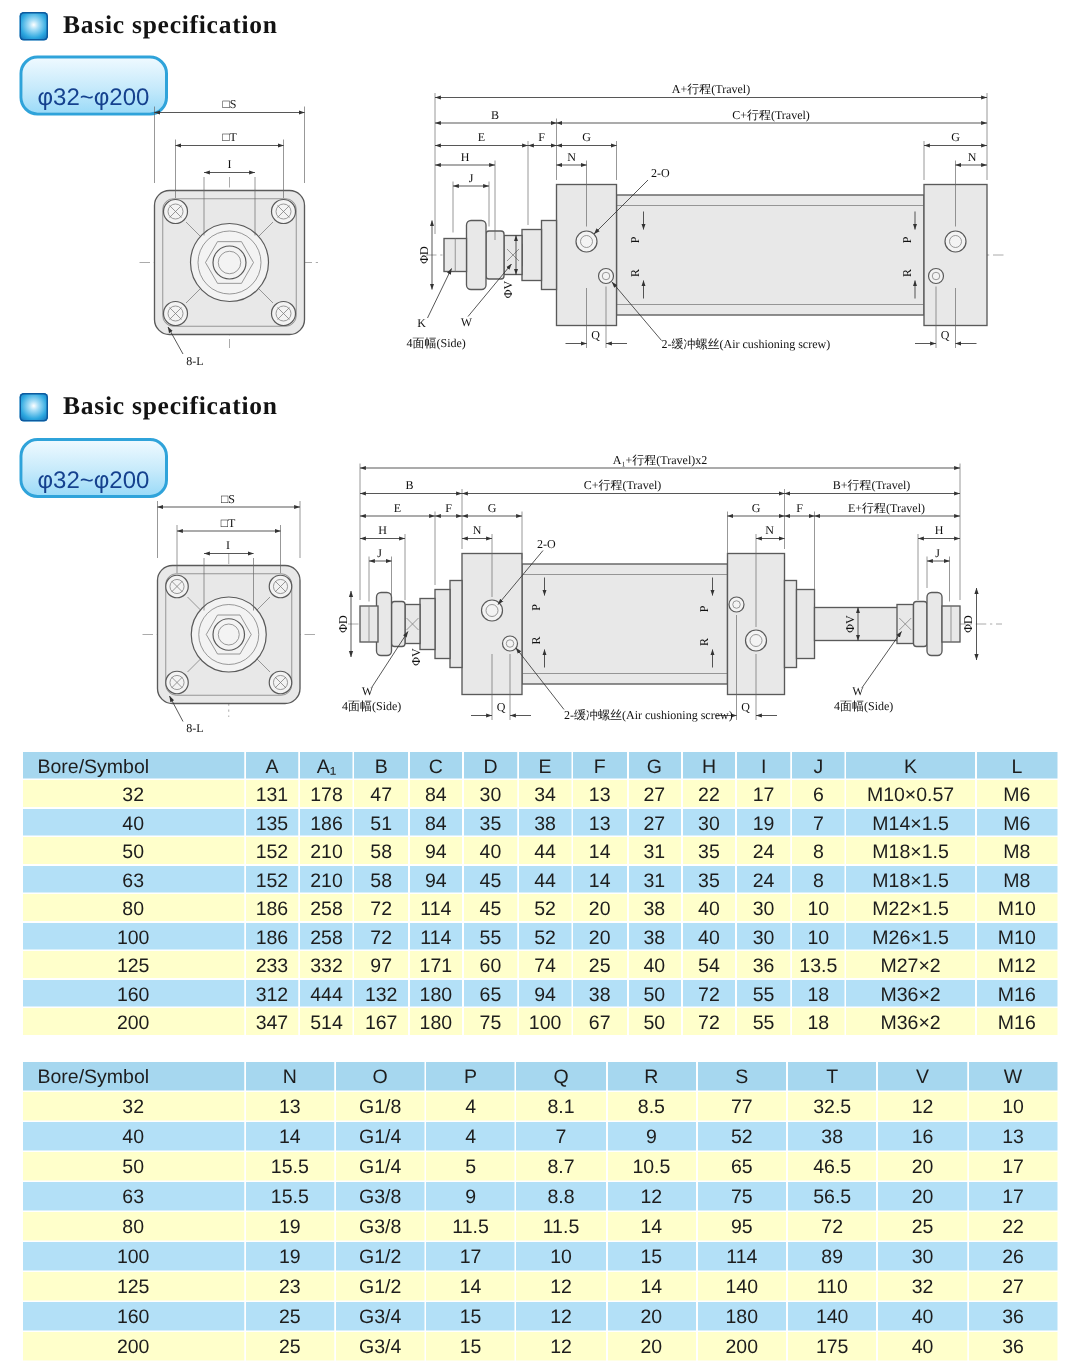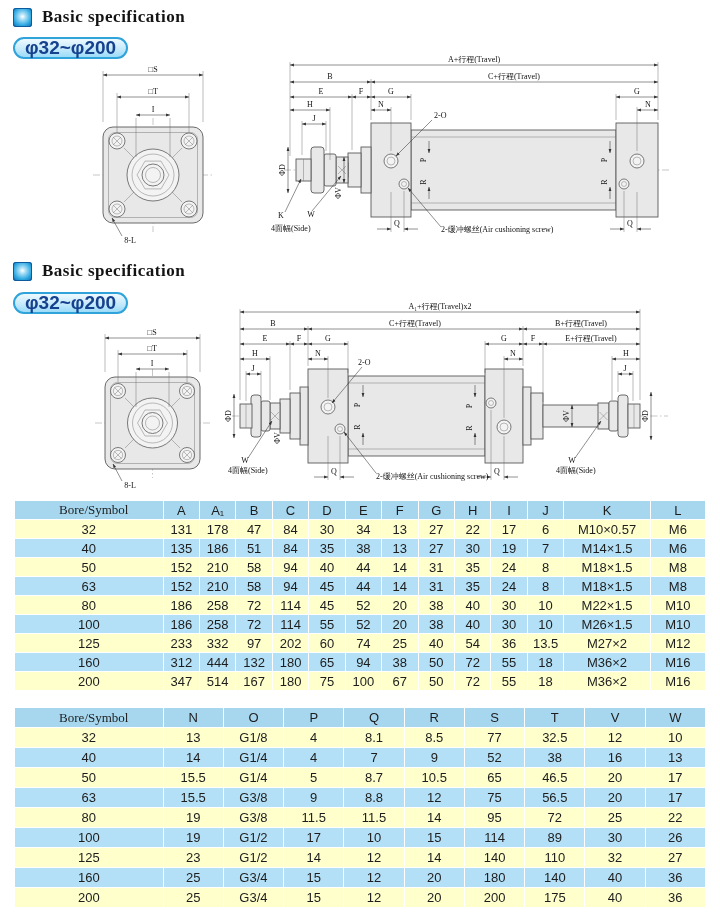--- a/index.html
+++ b/index.html
@@ -6,44 +6,44 @@
   .page { position:relative; width:720px; height:912px; background:#ffffff;
           font-family:"Liberation Sans", sans-serif; overflow:hidden; }
 
   
   .sec-header { position:absolute; left:13px; display:flex; align-items:center; gap:10px; }
   .sec-icon { width:19px; height:19px; border-radius:3px; flex:0 0 auto;
               background: radial-gradient(circle at 50% 45%, #ffffff 0%, #aadff7 22%, #2da8e0 62%, #0f63ad 100%);
               box-shadow: inset 0 0 0 1px #0d5a9e; }
   .sec-title { font-family:"Liberation Serif", serif; font-weight:bold; font-size:17px;
                color:#131313; letter-spacing:0.5px; }
-  .badge { position:absolute; left:13px; padding:1px 10px 2px; border:2px solid #2fa3da;
+  .badge { position:absolute; left:13px; padding:19px 10px 2px; border:2px solid #2fa3da;
            border-radius:12px;
            background: linear-gradient(180deg,#eef9ff 0%, #c6eafb 55%, #9cdbf8 100%);
-           color:#15418e; font-weight:bold; font-size:19px; line-height:15px; }
+           color:#15418e; font-weight:normal; font-size:16px; line-height:15px; }
 
   
   svg.drawing { position:absolute; left:0; }
   svg .part  { fill:#e8e8e8; stroke:#5a5a5a; stroke-width:0.9; }
   svg .hole  { fill:#f3f3f3; stroke:#5a5a5a; stroke-width:0.8; }
   svg .thin  { stroke:#7a7a7a; stroke-width:0.5; fill:none; }
   svg .dim   { stroke:#333333; stroke-width:0.55; fill:none; }
   svg .ext   { stroke:#666666; stroke-width:0.45; }
   svg .cl    { stroke:#8f8f8f; stroke-width:0.5; fill:none; stroke-dasharray:7 2.5 1.5 2.5; }
   svg text   { font-family:"Liberation Serif", serif; font-size:8px; fill:#111; }
 
   
   .tbl-wrap { position:absolute; left:14px; width:692px; }
   table { border-collapse:collapse; width:100%; table-layout:fixed;
           font-size:13px; color:#1d1d1d; }
   th,td { border:1px solid #ffffff; height:18px; padding:0; text-align:center;
           font-weight:normal; white-space:nowrap; overflow:hidden; }
   .t2 th, .t2 td { height:19px; }
   thead th { background:#a6d7ef; }
-  th.bore { text-align:center; padding-left:10px;font-family:Liberation Serif, serif; }
+  th.bore { text-align:left; padding-left:10px; }
   tr.odd td  { background:#ffffcb; }
   tr.even td { background:#b3e0f7; }
   .t1 col.c-bore { width:21.5%; } .t1 col.c-k { width:12.5%; } .t1 col.c-l { width:8%; }
   .t2 col.c-bore { width:21.5%; }
 </style>
 </head>
 <body>
 
 <div class="page">
 
@@ -538,21 +538,21 @@
             <td>30</td>
             <td>10</td>
             <td>M26×1.5</td>
             <td>M10</td>
           </tr>
           <tr class="odd">
             <td>125</td>
             <td>233</td>
             <td>332</td>
             <td>97</td>
-            <td>202</td>
+            <td>171</td>
             <td>60</td>
             <td>74</td>
             <td>25</td>
             <td>40</td>
             <td>54</td>
             <td>36</td>
             <td>13.5</td>
             <td>M27×2</td>
             <td>M12</td>
           </tr>

